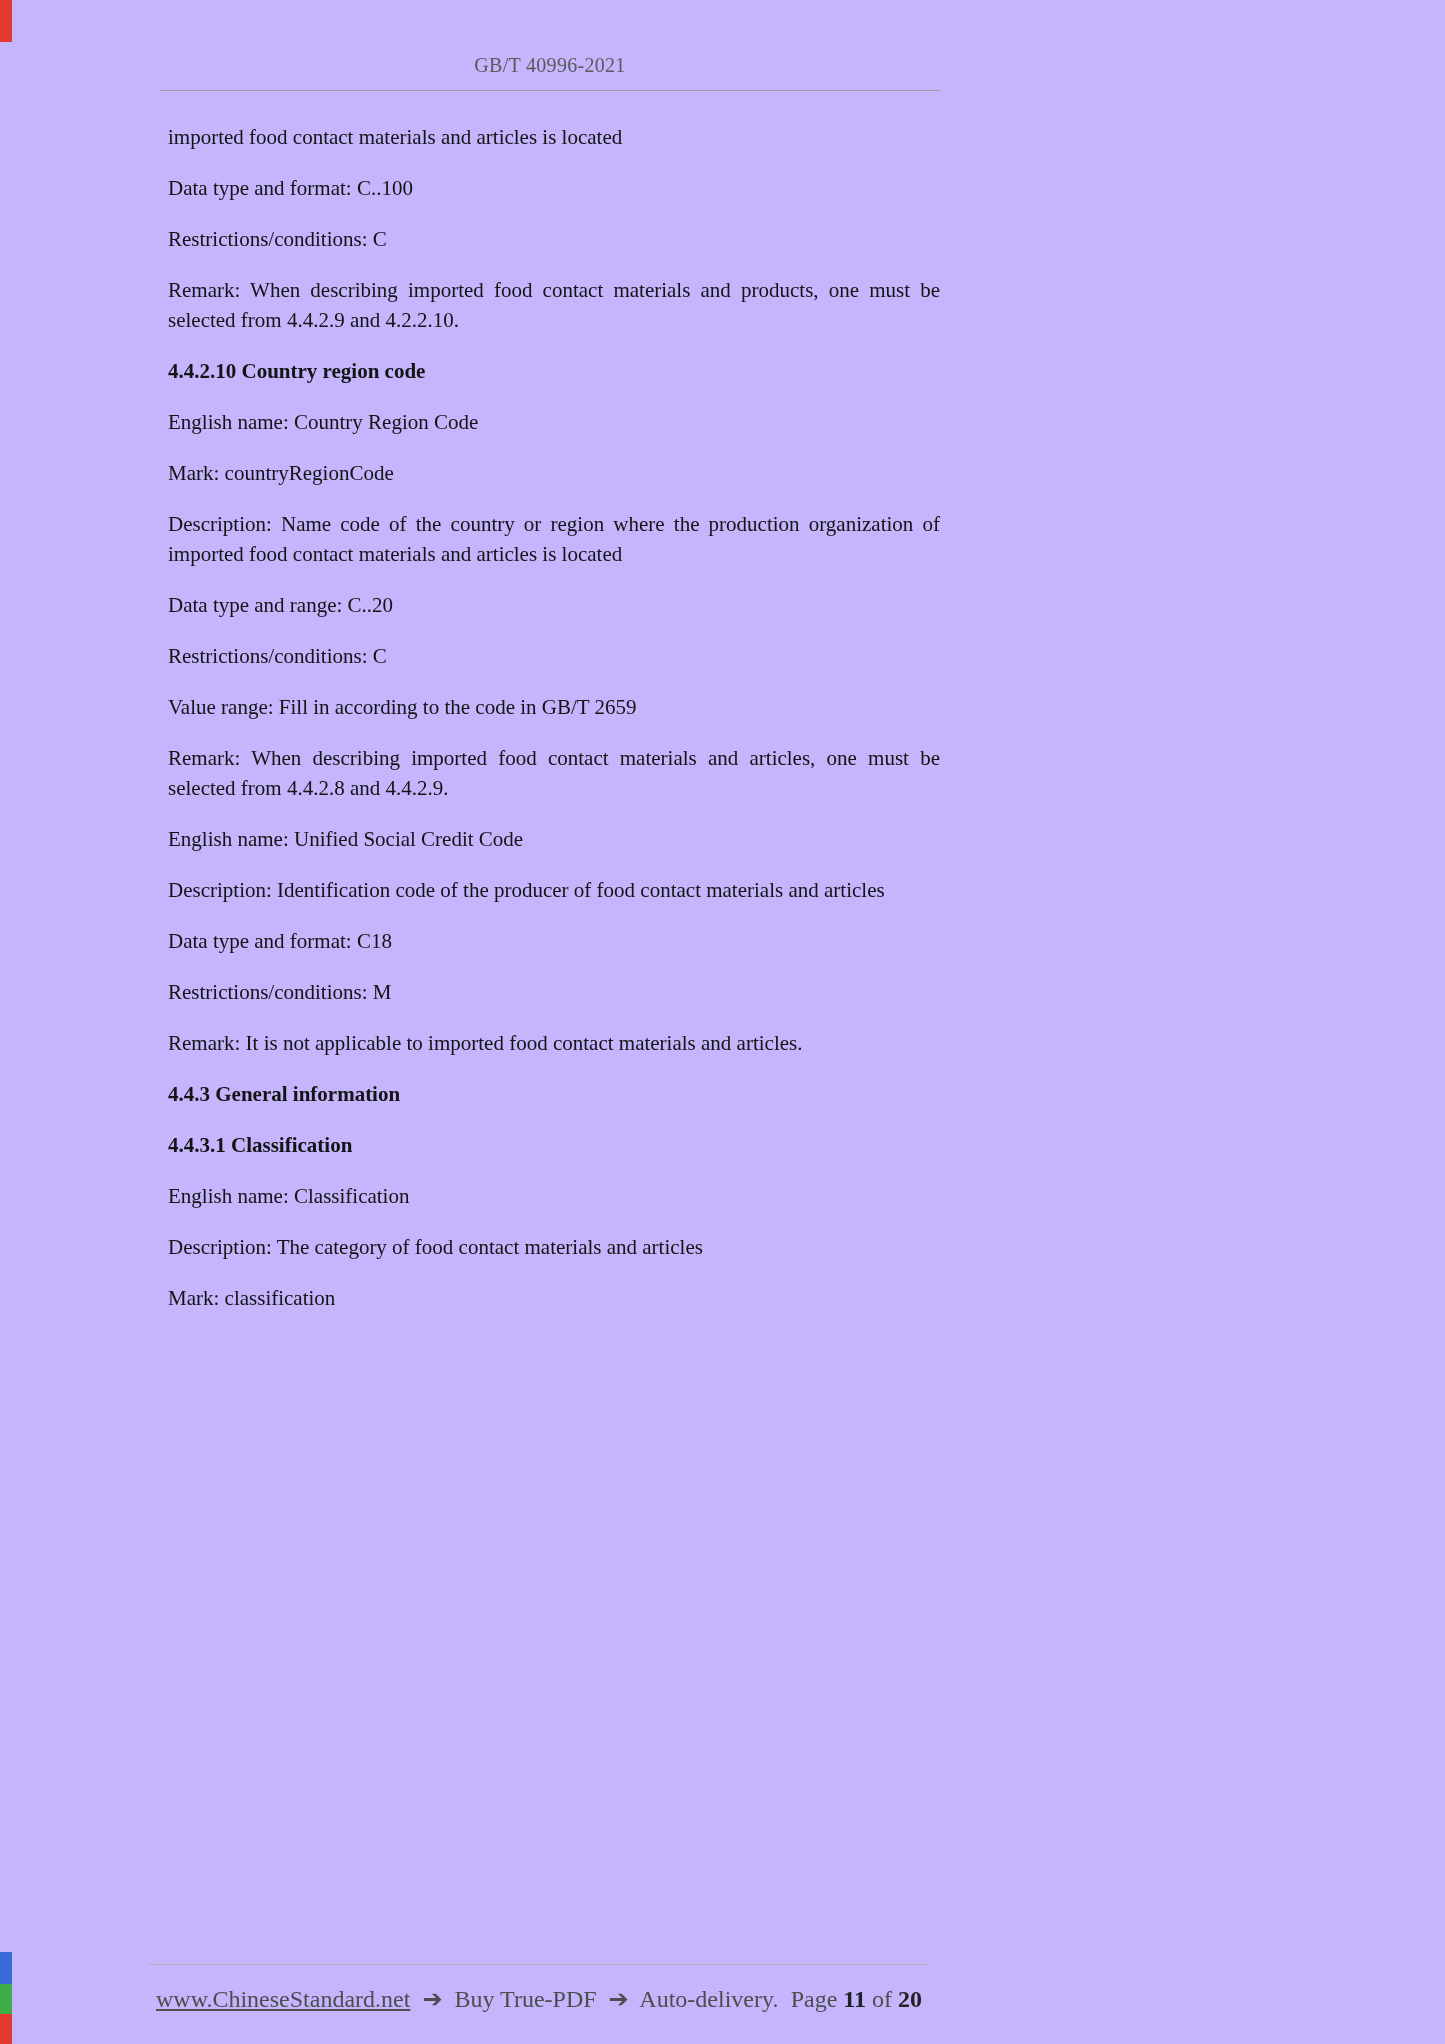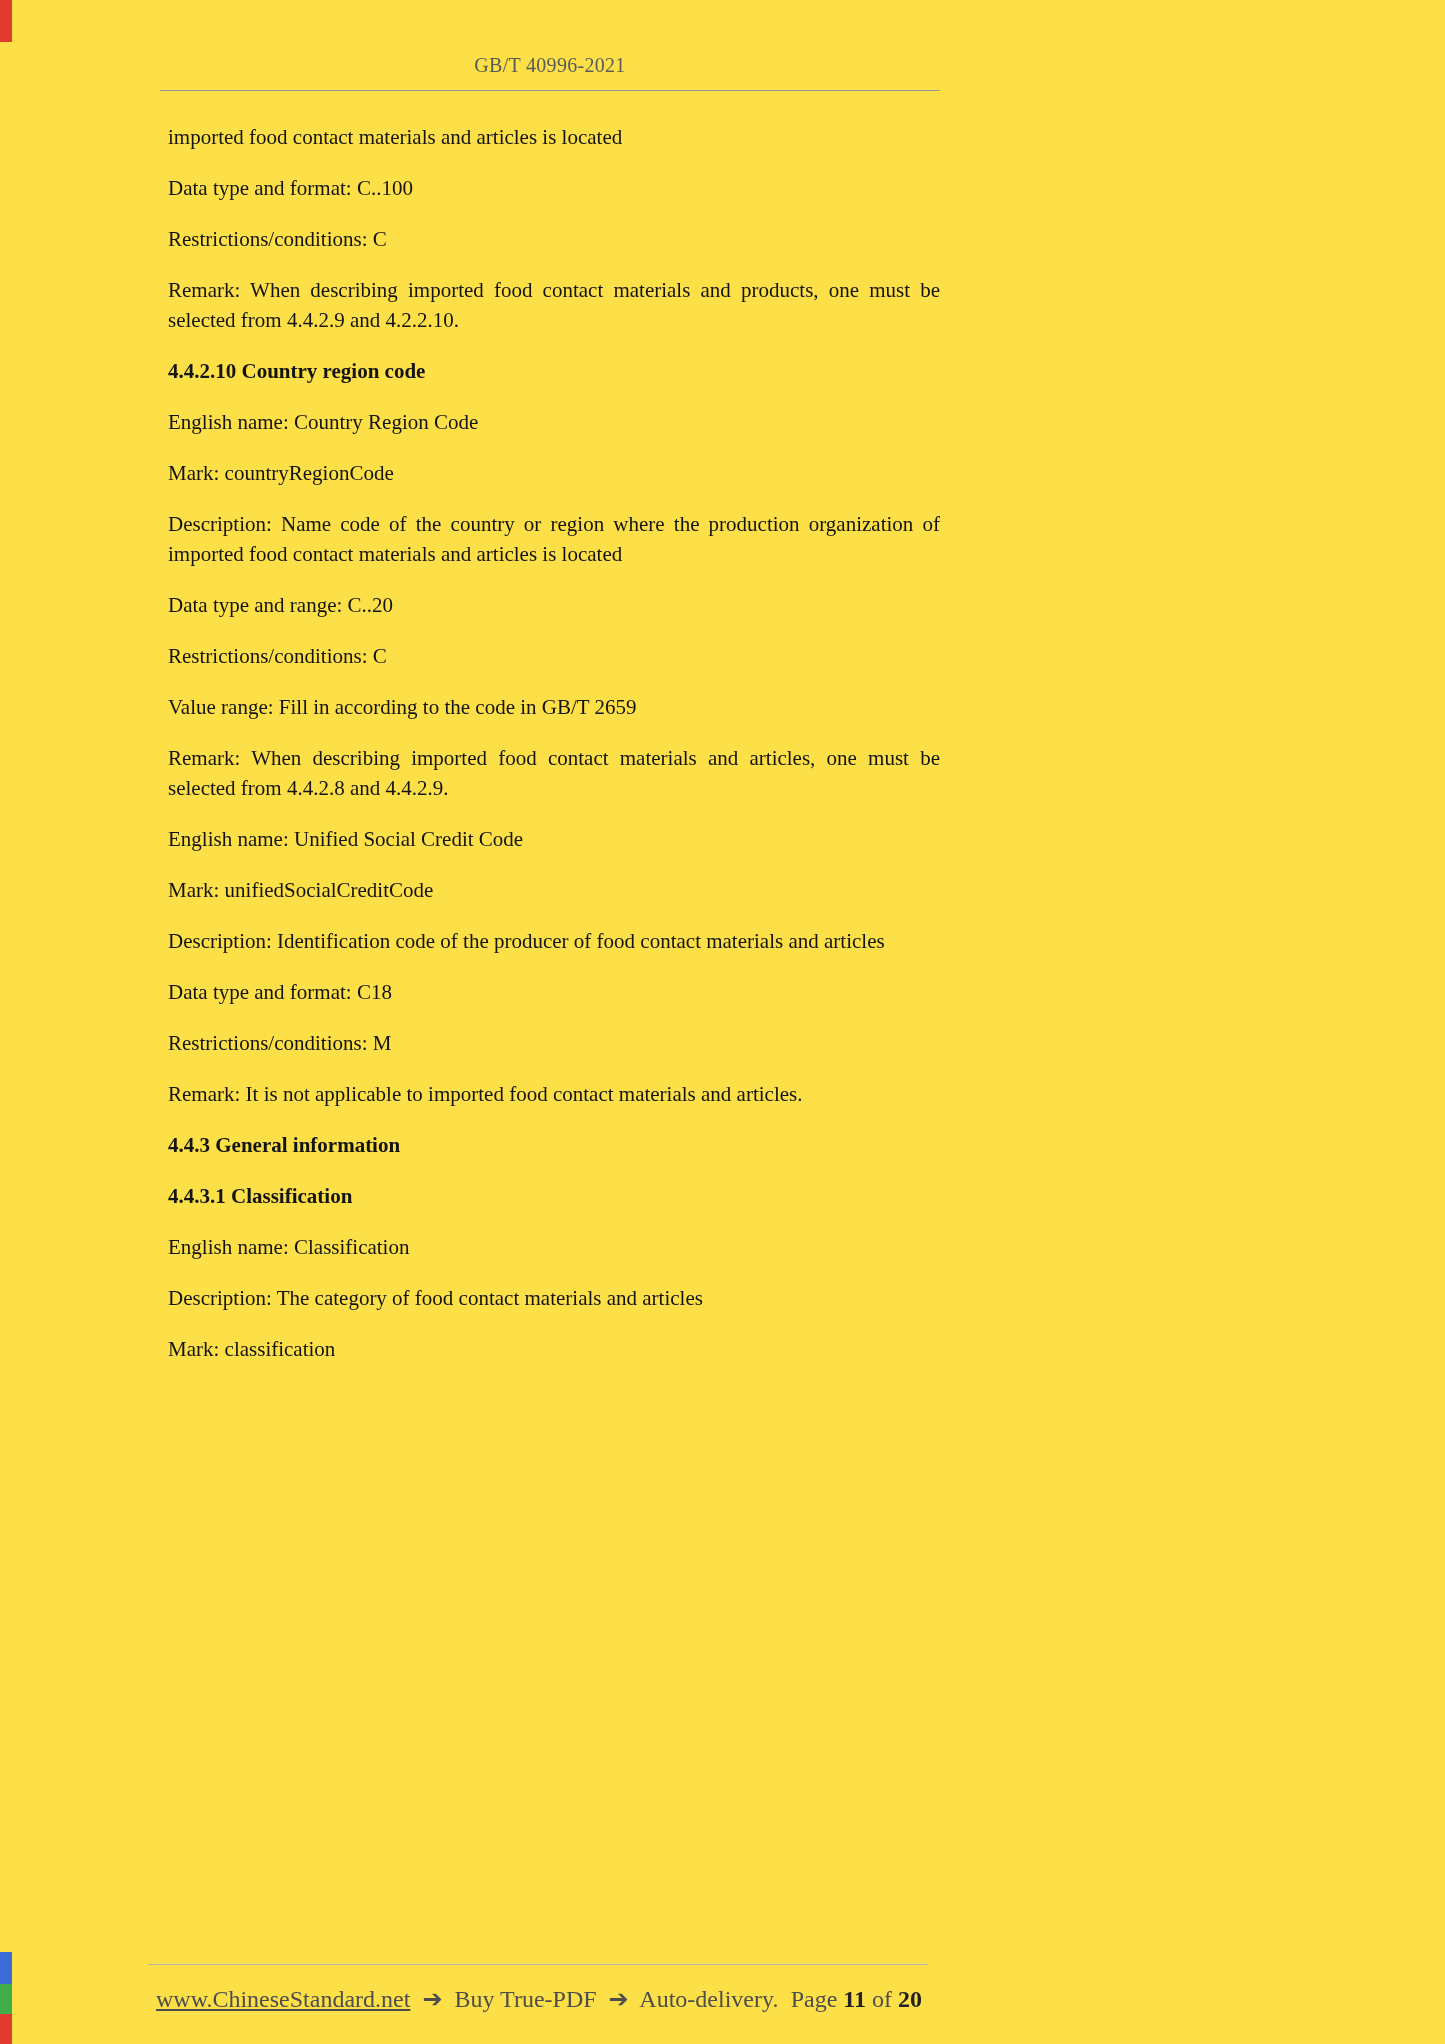--- a/index.html
+++ b/index.html
@@ -4,21 +4,21 @@
 <style>
   html, body {
     margin: 0;
     padding: 0;
     background: #ffffff;
   }
   .page {
     position: relative;
     width: 1445px;
     height: 2044px;
-    background: #fde047;
+    background: #c4b5fd;
     font-family: "Liberation Serif", serif;
     overflow: hidden;
   }
   
   .edge-mark {
     position: absolute;
     left: 0;
     width: 12px;
   }
   .edge-top-red    { top: 0;      height: 42px; }
@@ -122,21 +122,20 @@
     <p class="justified">Remark: When describing imported food contact materials and products, one must be selected from 4.4.2.9 and 4.2.2.10.</p>
     <p class="heading">4.4.2.10 Country region code</p>
     <p class="body">English name: Country Region Code</p>
     <p class="body">Mark: countryRegionCode</p>
     <p class="justified">Description: Name code of the country or region where the production organization of imported food contact materials and articles is located</p>
     <p class="body">Data type and range: C..20</p>
     <p class="body">Restrictions/conditions: C</p>
     <p class="body">Value range: Fill in according to the code in GB/T 2659</p>
     <p class="justified">Remark: When describing imported food contact materials and articles, one must be selected from 4.4.2.8 and 4.4.2.9.</p>
     <p class="body">English name: Unified Social Credit Code</p>
-    <p class="body">Mark: unifiedSocialCreditCode</p>
     <p class="body">Description: Identification code of the producer of food contact materials and articles</p>
     <p class="body">Data type and format: C18</p>
     <p class="body">Restrictions/conditions: M</p>
     <p class="body">Remark: It is not applicable to imported food contact materials and articles.</p>
     <p class="heading">4.4.3 General information</p>
     <p class="heading">4.4.3.1 Classification</p>
     <p class="body">English name: Classification</p>
     <p class="body">Description: The category of food contact materials and articles</p>
     <p class="body">Mark: classification</p>
   </div>

